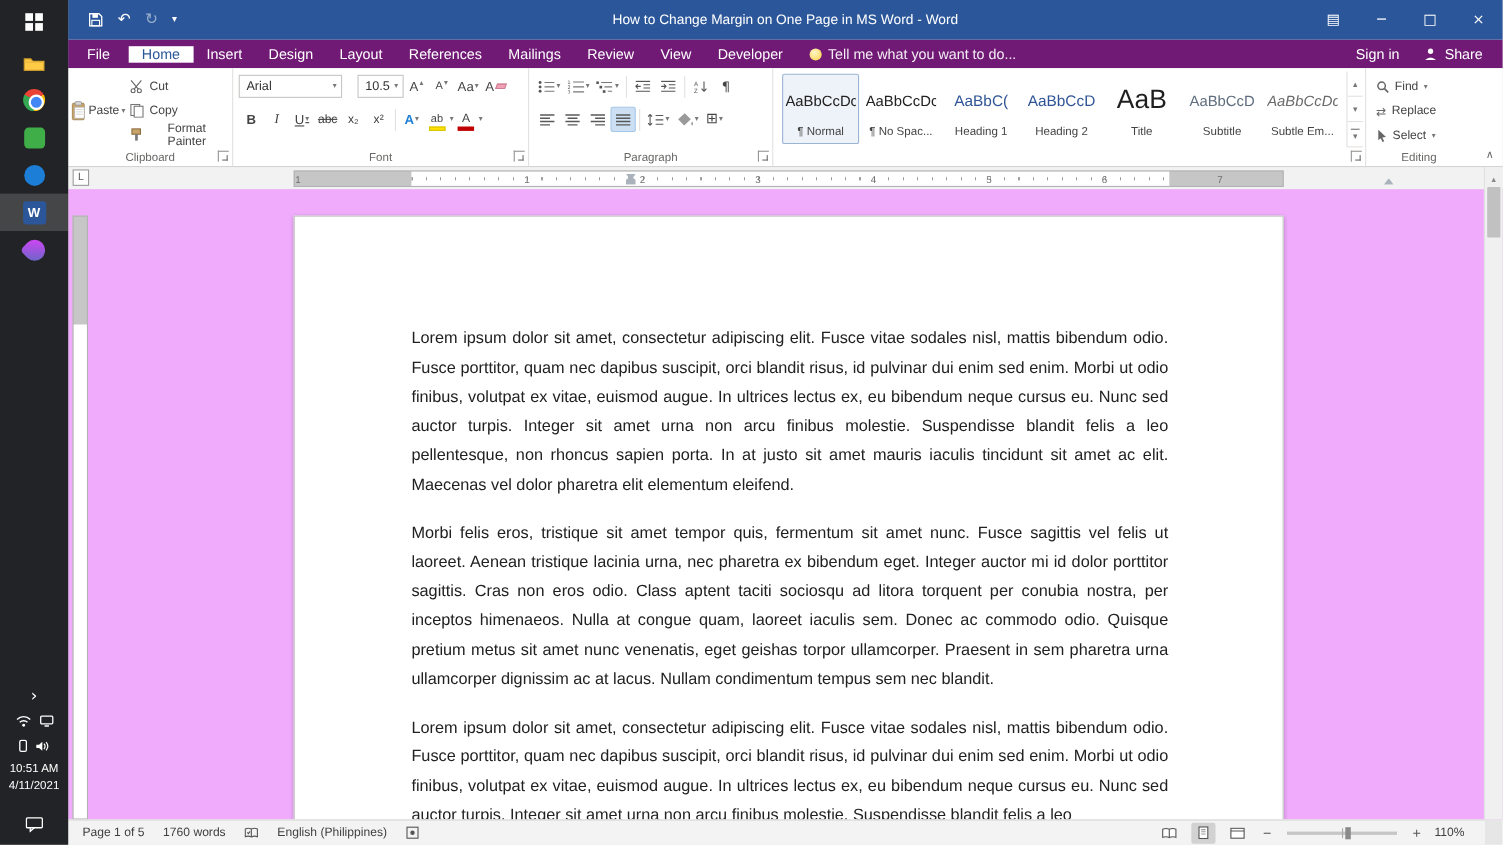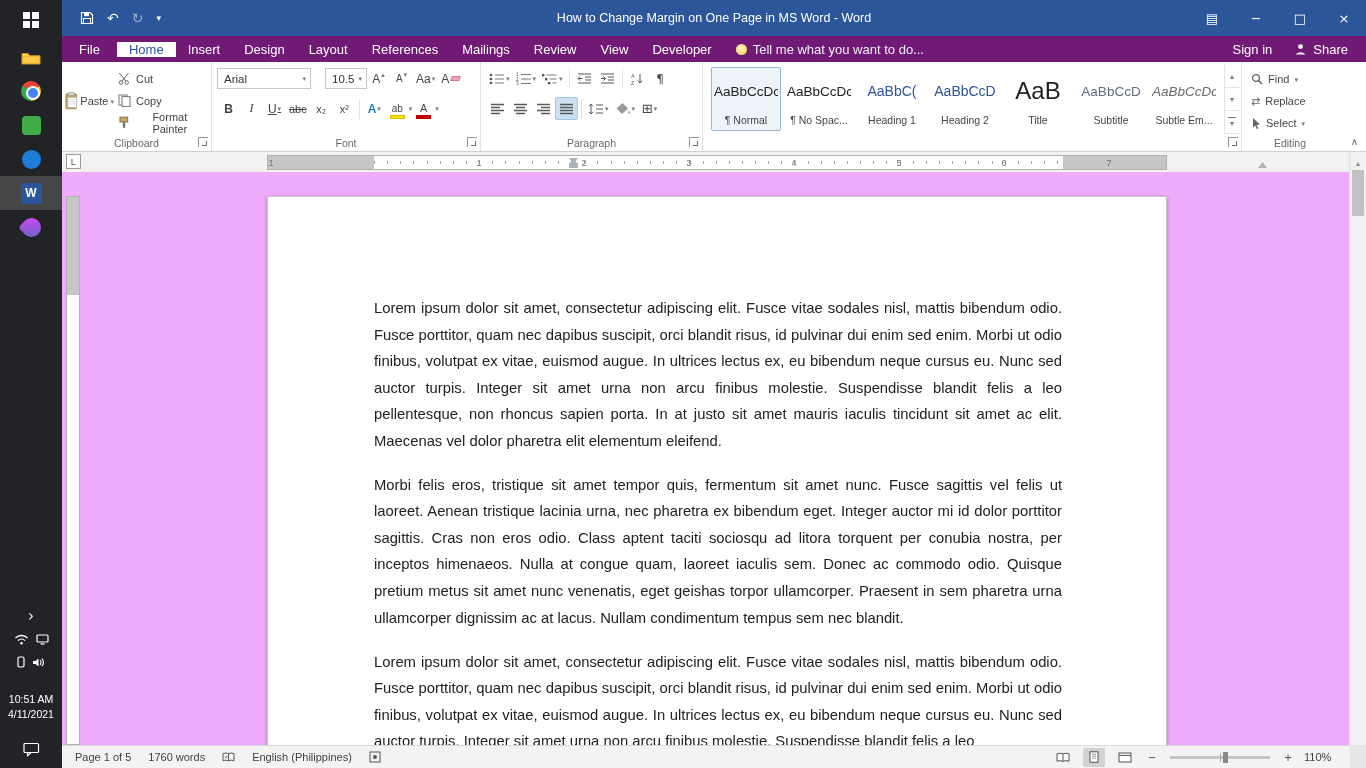--- a/index.html
+++ b/index.html
@@ -23,21 +23,21 @@
      background:#4285f4;border:2px solid #fff}
   .ic-green{width:19px;height:19px;border-radius:4px;background:#3fae49}
   .ic-blue{width:19px;height:19px;border-radius:50%;background:#1c7ed6}
   .ic-word{width:21px;height:21px;border-radius:3px;background:#2b579a;color:#fff;font-size:12px;font-weight:bold;
      display:flex;align-items:center;justify-content:center}
   .ic-drop{width:19px;height:19px;border-radius:50% 50% 50% 4px;
      background:linear-gradient(135deg,#e040fb,#5c6bc0);transform:rotate(45deg)}
   .tb-bottom{margin-top:auto;display:flex;flex-direction:column;align-items:center;padding-bottom:4px}
   .tb-chev{color:#fff;font-size:15px;height:24px}
   .trayrow{display:flex;gap:7px;align-items:center;height:23px}
-  .clock{color:#fff;font-size:10.5px;text-align:center;line-height:1.45;margin-top:18px}
+  .clock{color:#fff;font-size:10.5px;text-align:center;line-height:1.45;margin-top:2px}
   .fb{margin-top:12px;height:30px;display:flex;align-items:center;justify-content:center;width:100%}
 
   
   .main{position:fixed;left:62px;top:0;width:1304px;height:768px;background:#e6e6e6}
 
   .titlebar{height:36px;background:#2b579a;display:flex;align-items:center;position:relative;color:#fff}
   .qat{display:flex;align-items:center;gap:13px;padding-left:18px;z-index:2}
   .g{font-family:"DejaVu Sans",sans-serif}
   .qat .g{font-size:14px;line-height:1}
   .qat .dim{opacity:.5}

